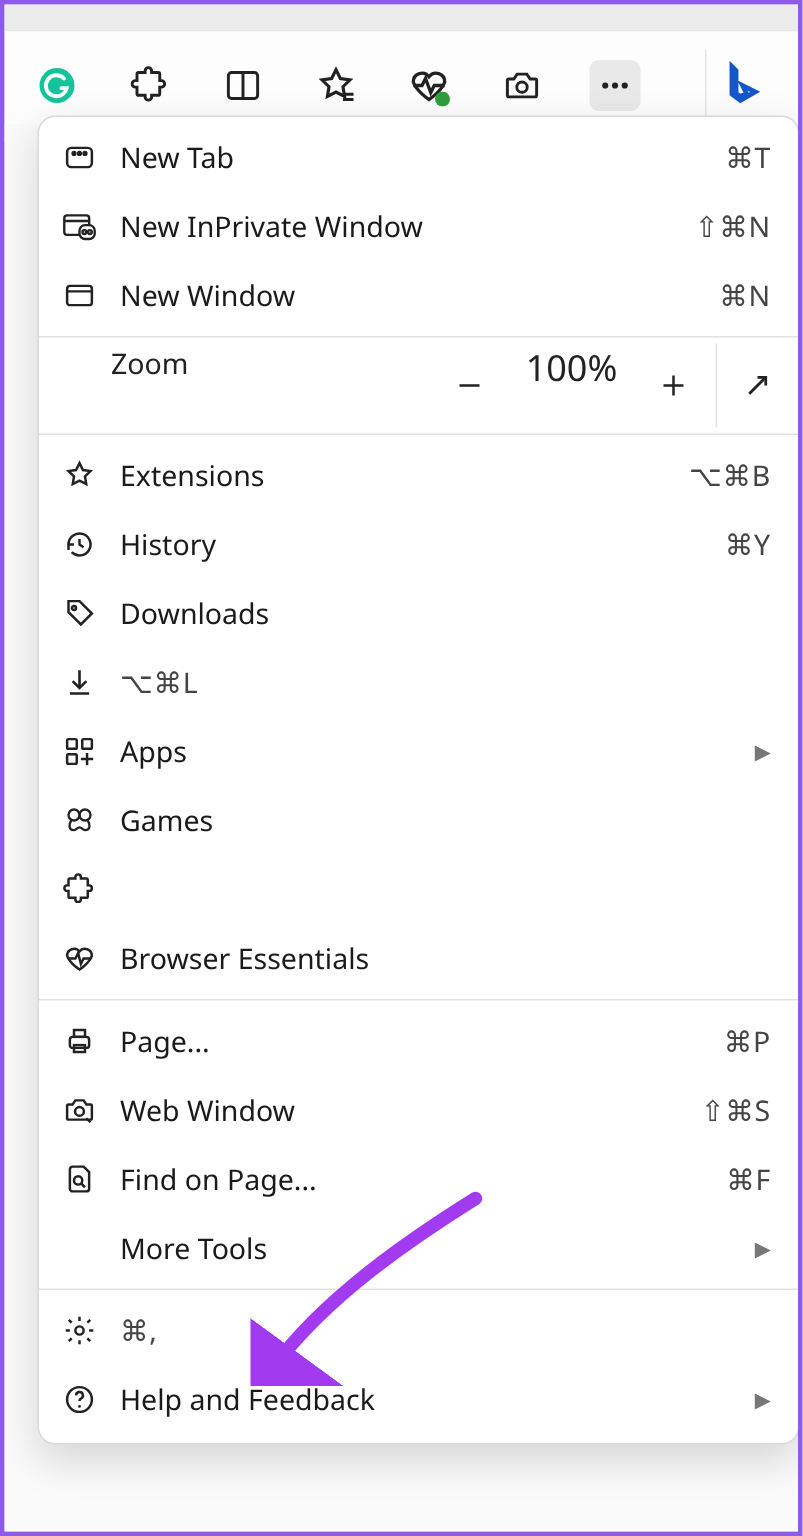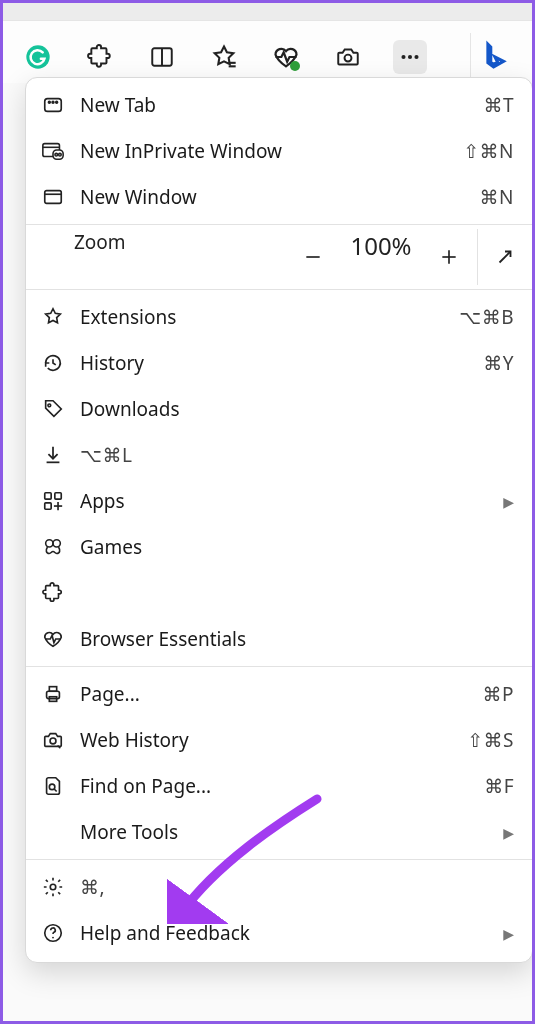--- a/index.html
+++ b/index.html
@@ -359,21 +359,21 @@
   </div>
 
   <div class="mi">
     <span class="ic">
       <svg width="22" height="22" viewBox="0 0 24 24" fill="none" stroke="#222" stroke-width="1.8">
           <path d="M4 8h3l2-3h6l2 3h3a1 1 0 0 1 1 1v9a1 1 0 0 1-1 1H4a1 1 0 0 1-1-1V9a1 1 0 0 1 1-1z"></path>
           <circle cx="12" cy="13" r="3.2"></circle>
           <path d="M17 18l3 3" stroke-width="1.6"></path>
         </svg>
     </span>
-    <span class="lbl">Web History</span>
+    <span class="lbl">Web Window</span>
     <span class="sc">⇧⌘S</span>
   </div>
 
   <div class="mi">
     <span class="ic">
       <svg width="22" height="22" viewBox="0 0 24 24" fill="none" stroke="#222" stroke-width="1.8">
           <path d="M7 3h8l4 4v12a2 2 0 0 1-2 2H7a2 2 0 0 1-2-2V5a2 2 0 0 1 2-2z"></path>
           <circle cx="11" cy="13" r="3"></circle>
           <line x1="13" y1="15" x2="16" y2="18"></line>
         </svg>

